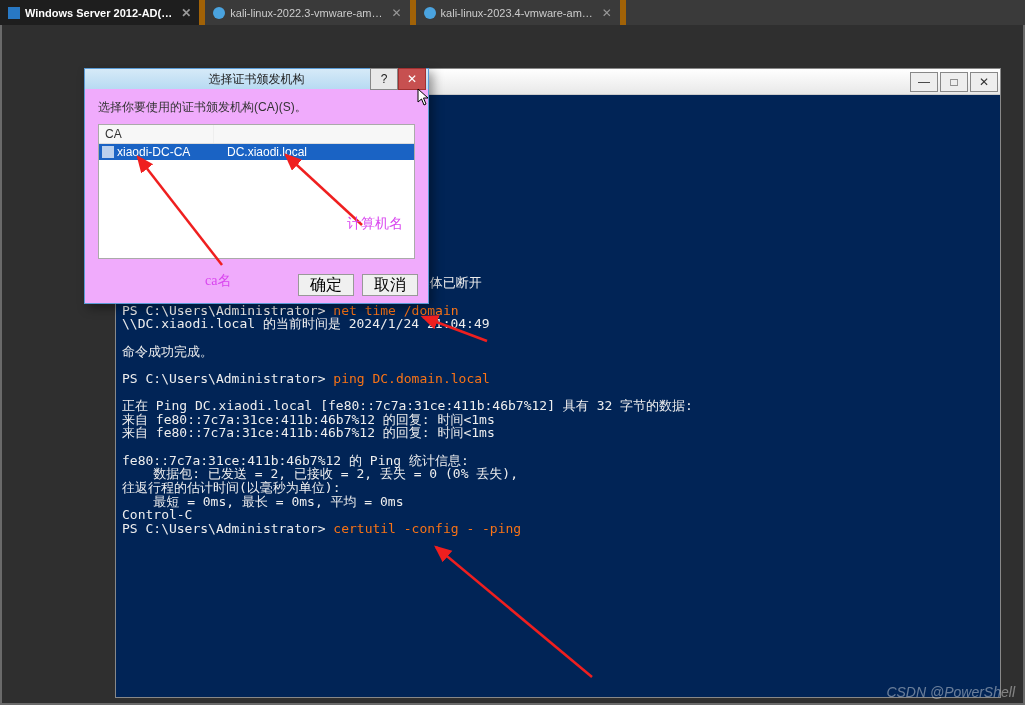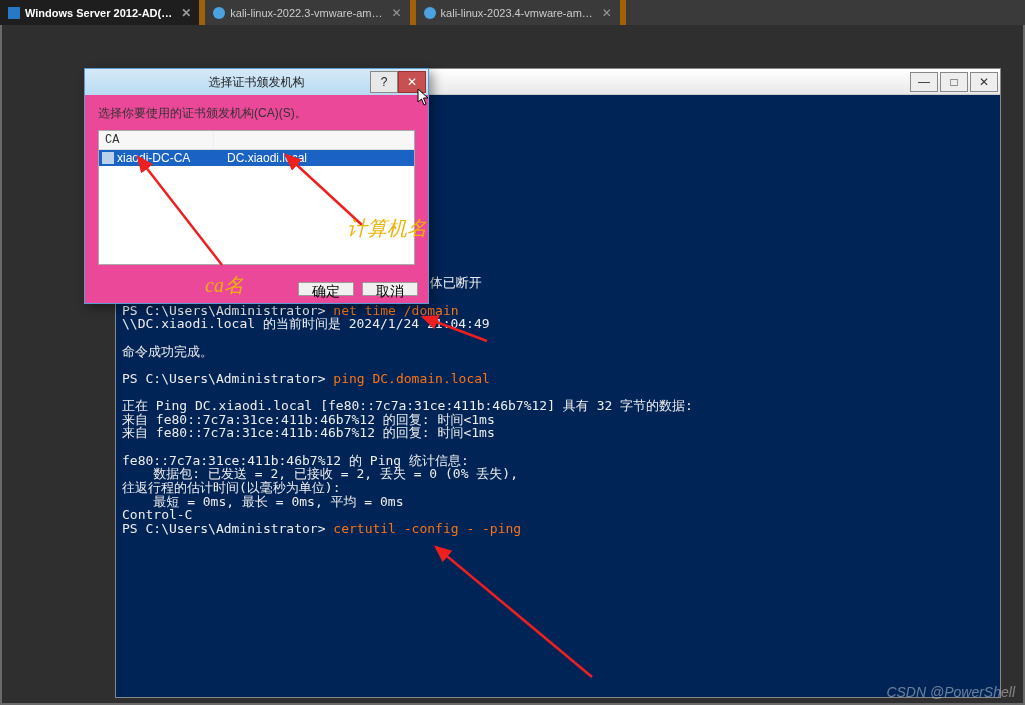--- a/index.html
+++ b/index.html
@@ -103,21 +103,21 @@
       overflow:hidden;
     }
     .ps-yellow { color:#f97316; }
     
     .dlg {
       position:absolute;
       left:82px;
       top:43px;
       width:345px;
       height:236px;
-      background:#ec4899;
+      background:#f0abfc;
       border:1px solid #5a9bd5;
       box-shadow: 4px 4px 10px rgba(0,0,0,0.4);
       display:flex;
       flex-direction:column;
       z-index:10;
     }
     .dlg-titlebar{
       height:26px;
       background: linear-gradient(#d6eaf8,#b8daf2);
       display:flex;
@@ -151,21 +151,20 @@
     }
     .dlg-list-header{
       display:flex;
       background:#f7f7f7;
       border-bottom:1px solid #ddd;
       font-size:12px;
     }
     .dlg-list-header div{
       padding:2px 6px;
       border-right:1px solid #eee;
-      font-family:Liberation Mono, monospace;
     }
     .col-ca{ width:115px;}
     .col-comp{ flex:1;}
     .dlg-list-row{
       display:flex;
       background:#1a63c4;
       color:#fff;
       font-size:12px;
       height:16px;
       align-items:center;
@@ -176,35 +175,34 @@
     }
     .dlg-list-row .cell-ca{ width:108px; }
     .dlg-list-row .cell-comp{ flex:1; padding-left:2px;}
     .dlg-buttons{
       display:flex;
       justify-content:flex-end;
       gap:8px;
       padding:7px 10px;
     }
     .dlg-btn{
-      width:56px;height:14px;
-      font-size:14px;
+      width:56px;height:22px;
+      font-size:16px;
       border:1px solid #999;
       background:#f0f0f0;
       cursor:pointer;
     }
     
     .anno-label{
       position:absolute;
-      color:#eab308;
-      font-size:20px;
+      color:#d946ef;
+      font-size:14px;
       font-family:"SimSun","Microsoft YaHei";
       z-index:50;
       pointer-events:none;
-      font-style:italic;
     }
     .arrow{position:absolute;z-index:40;pointer-events:none;}
     .cursor{
       position:absolute;
       left:415px; top:63px;
       width:14px;height:18px;
       z-index:60;
       pointer-events:none;
     }
     .watermark{

